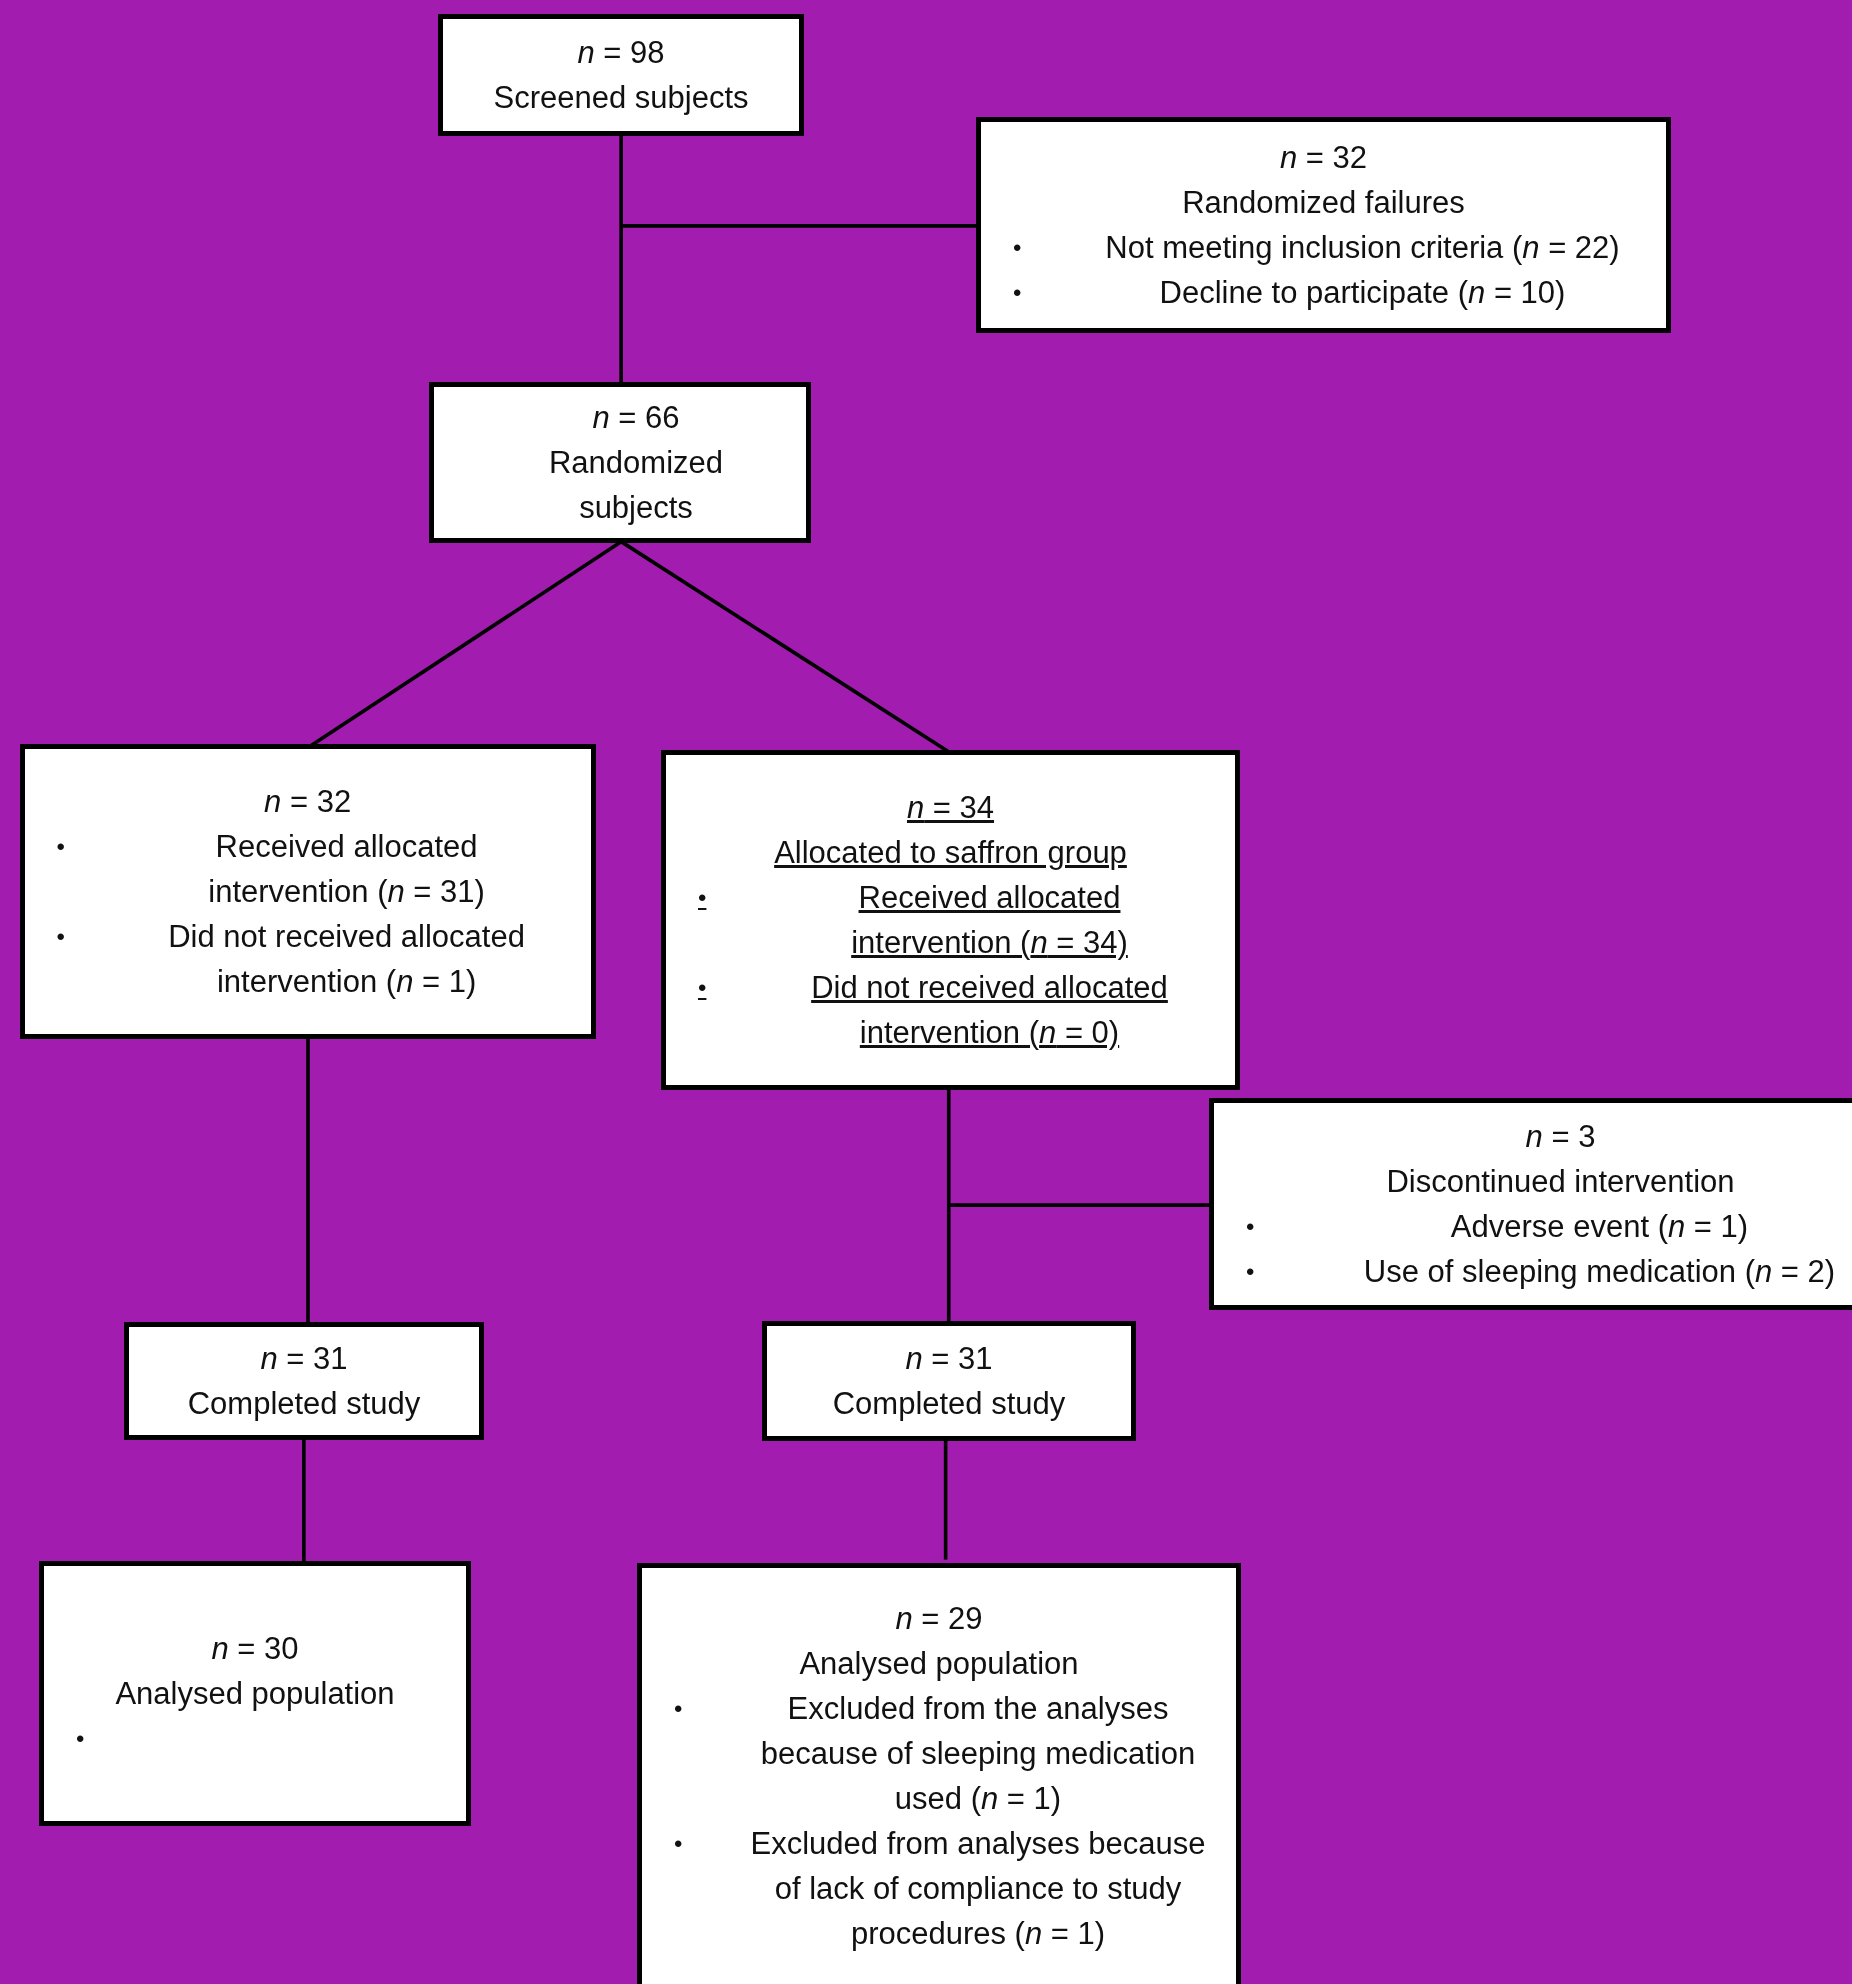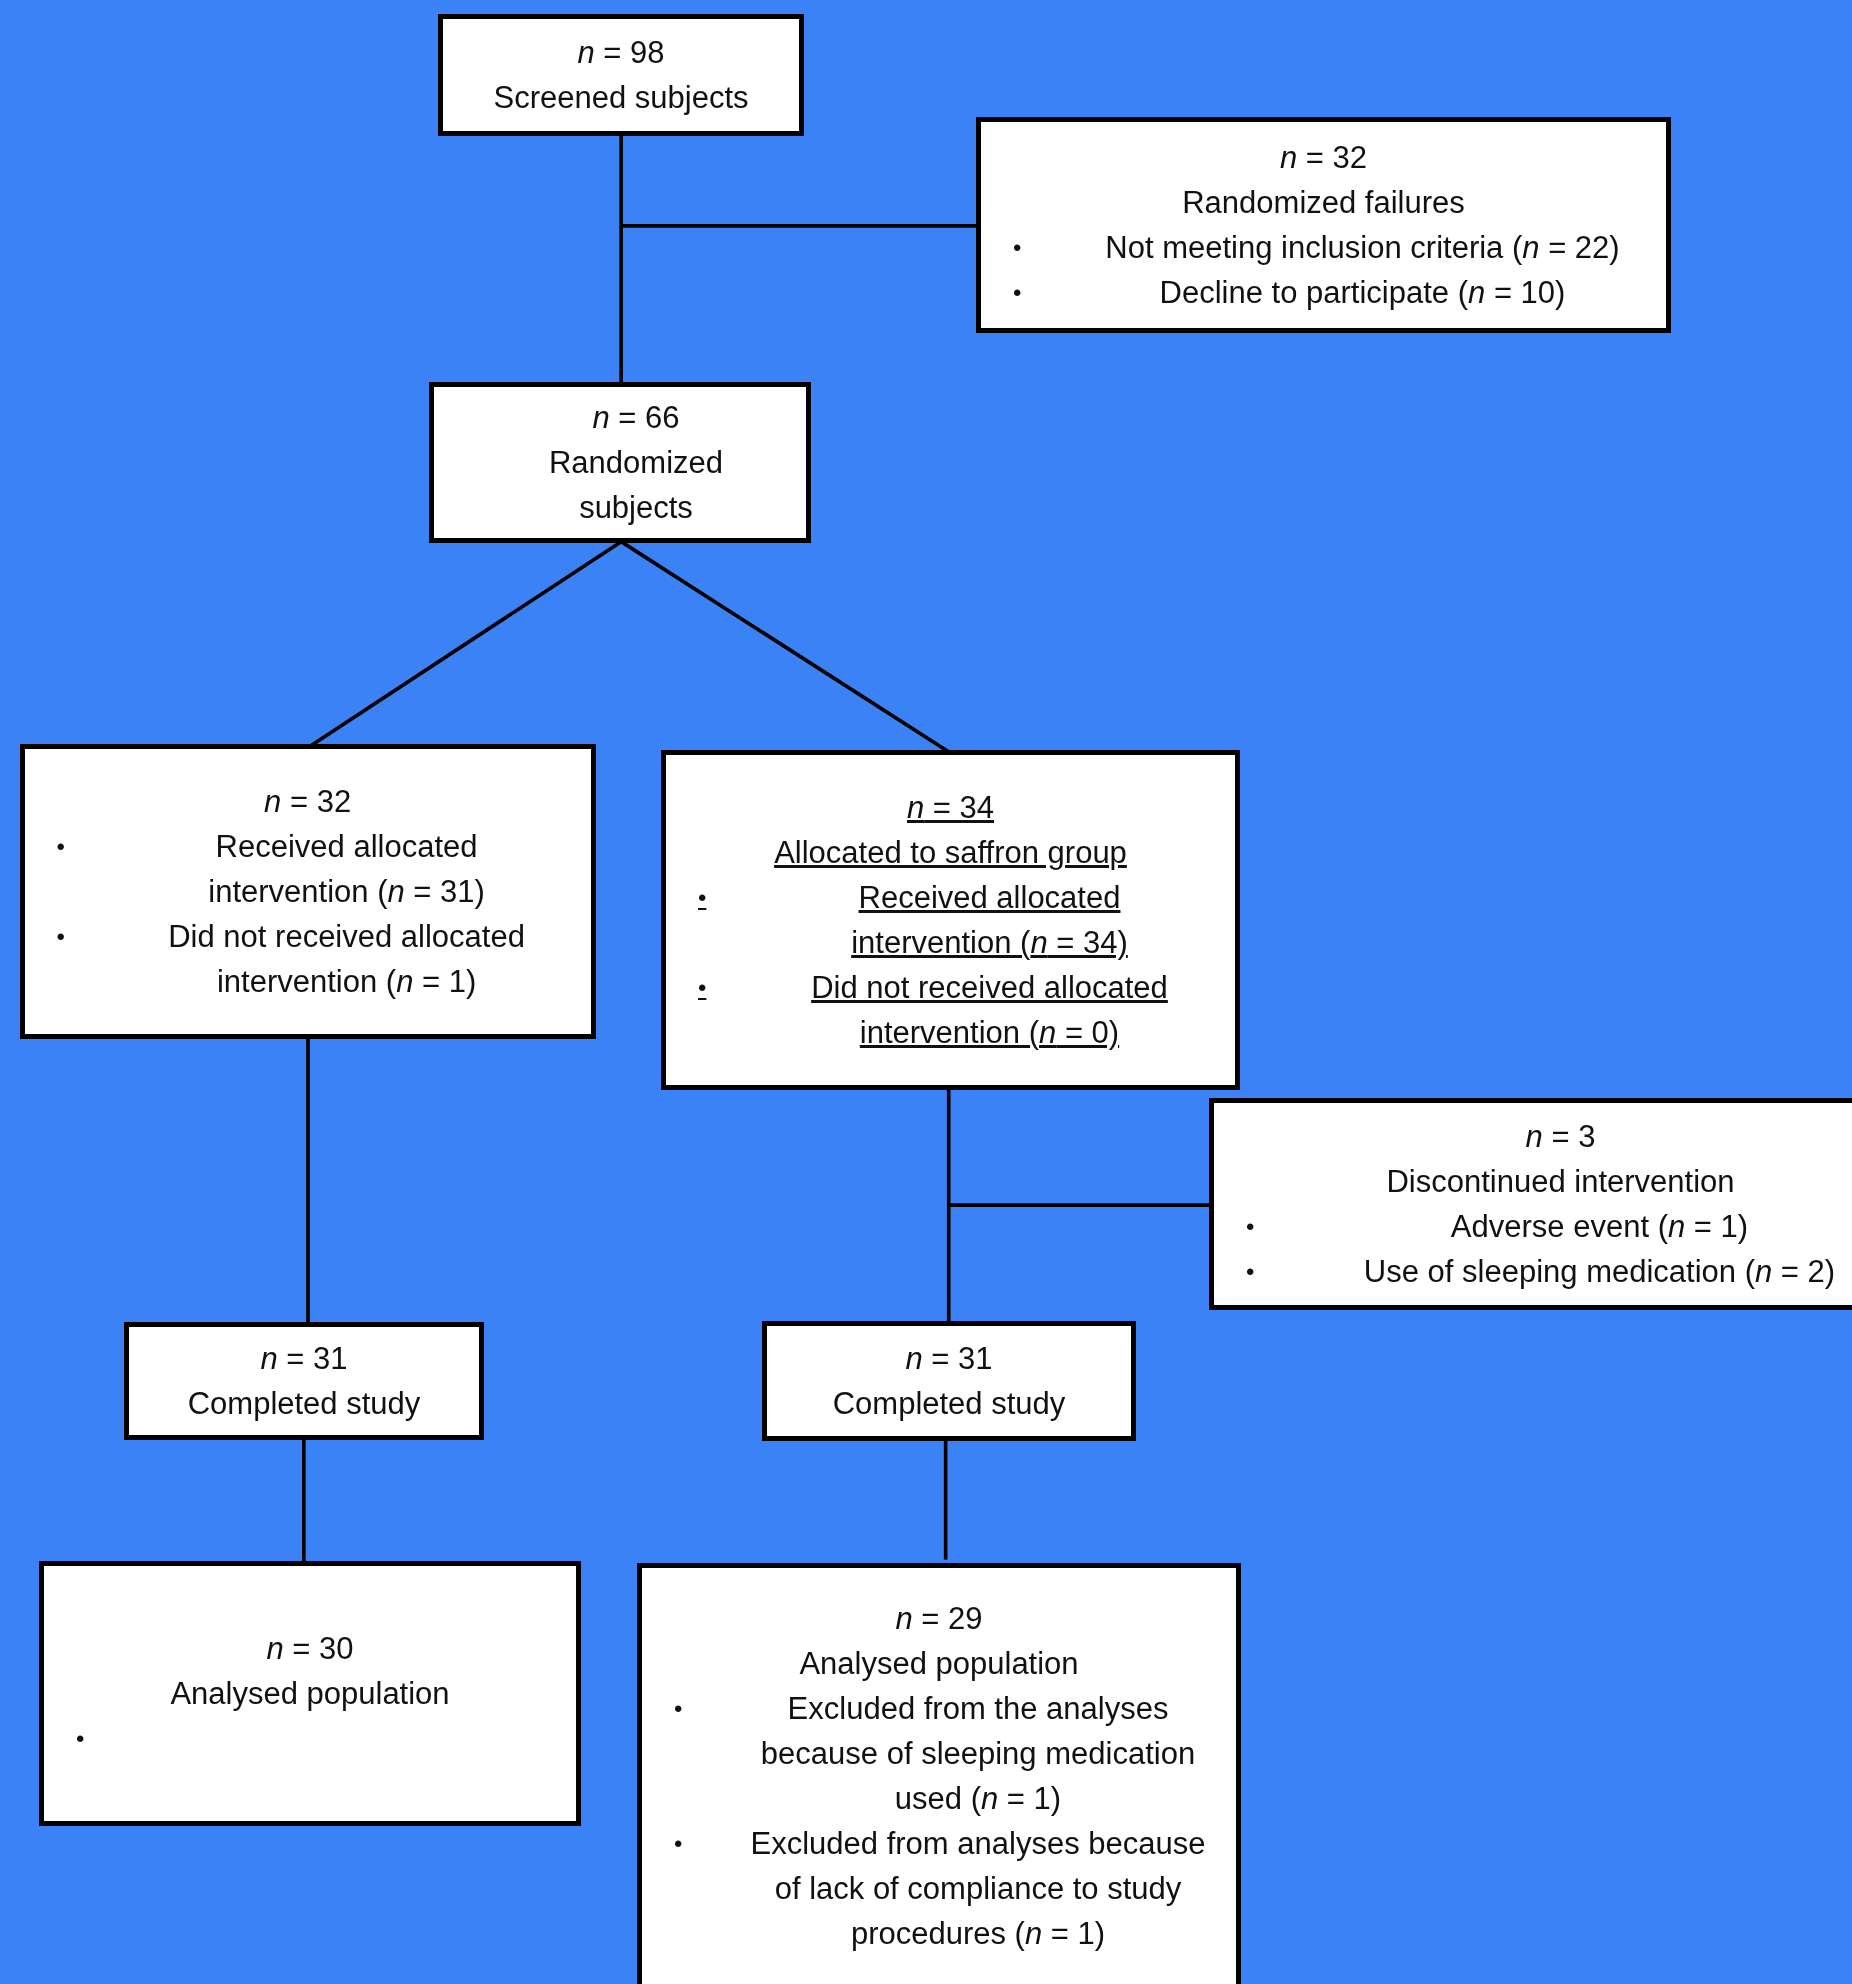--- a/index.html
+++ b/index.html
@@ -1,19 +1,19 @@
 <!DOCTYPE html>
 <html style="font-size:8.3px"><head>
 <meta charset="utf-8">
 <style>
   html,body{margin:0;padding:0;background:#ffffff;}
   #canvas{
     position:relative;
     width:1852px;height:1985px;
-    background:#3b82f6;
+    background:#a21caf;
     font-family:"Liberation Sans", sans-serif;
     color:#111111;
   }
   #connectors{position:absolute;left:0;top:0;width:1852px;height:1985px;}
   .box{
     position:absolute;
     background:#ffffff;
     border:5.7px solid #000000;
     box-sizing:border-box;
     display:flex;
@@ -37,21 +37,21 @@
 
   
   #box-screened          {left:438px;  top:14px;   width:366px;  height:122px;}
   #box-screening-failures{left:976px; top:117px;  width:695px; height:216px;}
   #box-randomized        {left:429px;  top:382px;  width:382px;  height:161px;padding-left:32px;}
   #box-placebo           {left:19.6px;   top:744px; width:576px; height:295px;}
   #box-saffron           {left:661px; top:750px; width:579px; height:340px;text-decoration:underline;}
   #box-discontinued      {left:1209px; top:1098px; width:703px; height:212px;}
   #box-completed-left    {left:124px;  top:1322px; width:360px;  height:118px;}
   #box-completed-right   {left:762px; top:1321px; width:374px;  height:120px;}
-  #box-analysed-left     {left:39px;   top:1561px; width:542px; height:265px;}
+  #box-analysed-left     {left:39px;   top:1561px; width:432px; height:265px;}
   #box-analysed-right    {left:637px; top:1557px; width:604px; height:426px;margin-top:6px;}
 </style>
 </head>
 <body>
 
 <div id="canvas">
 
   <svg id="connectors" viewBox="0 0 3584 3841" xmlns="http://www.w3.org/2000/svg">
     <line x1="1202" y1="260" x2="1202" y2="748" stroke="#000" stroke-width="7"></line>
     <line x1="1202" y1="437" x2="1892" y2="437" stroke="#000" stroke-width="7"></line>

